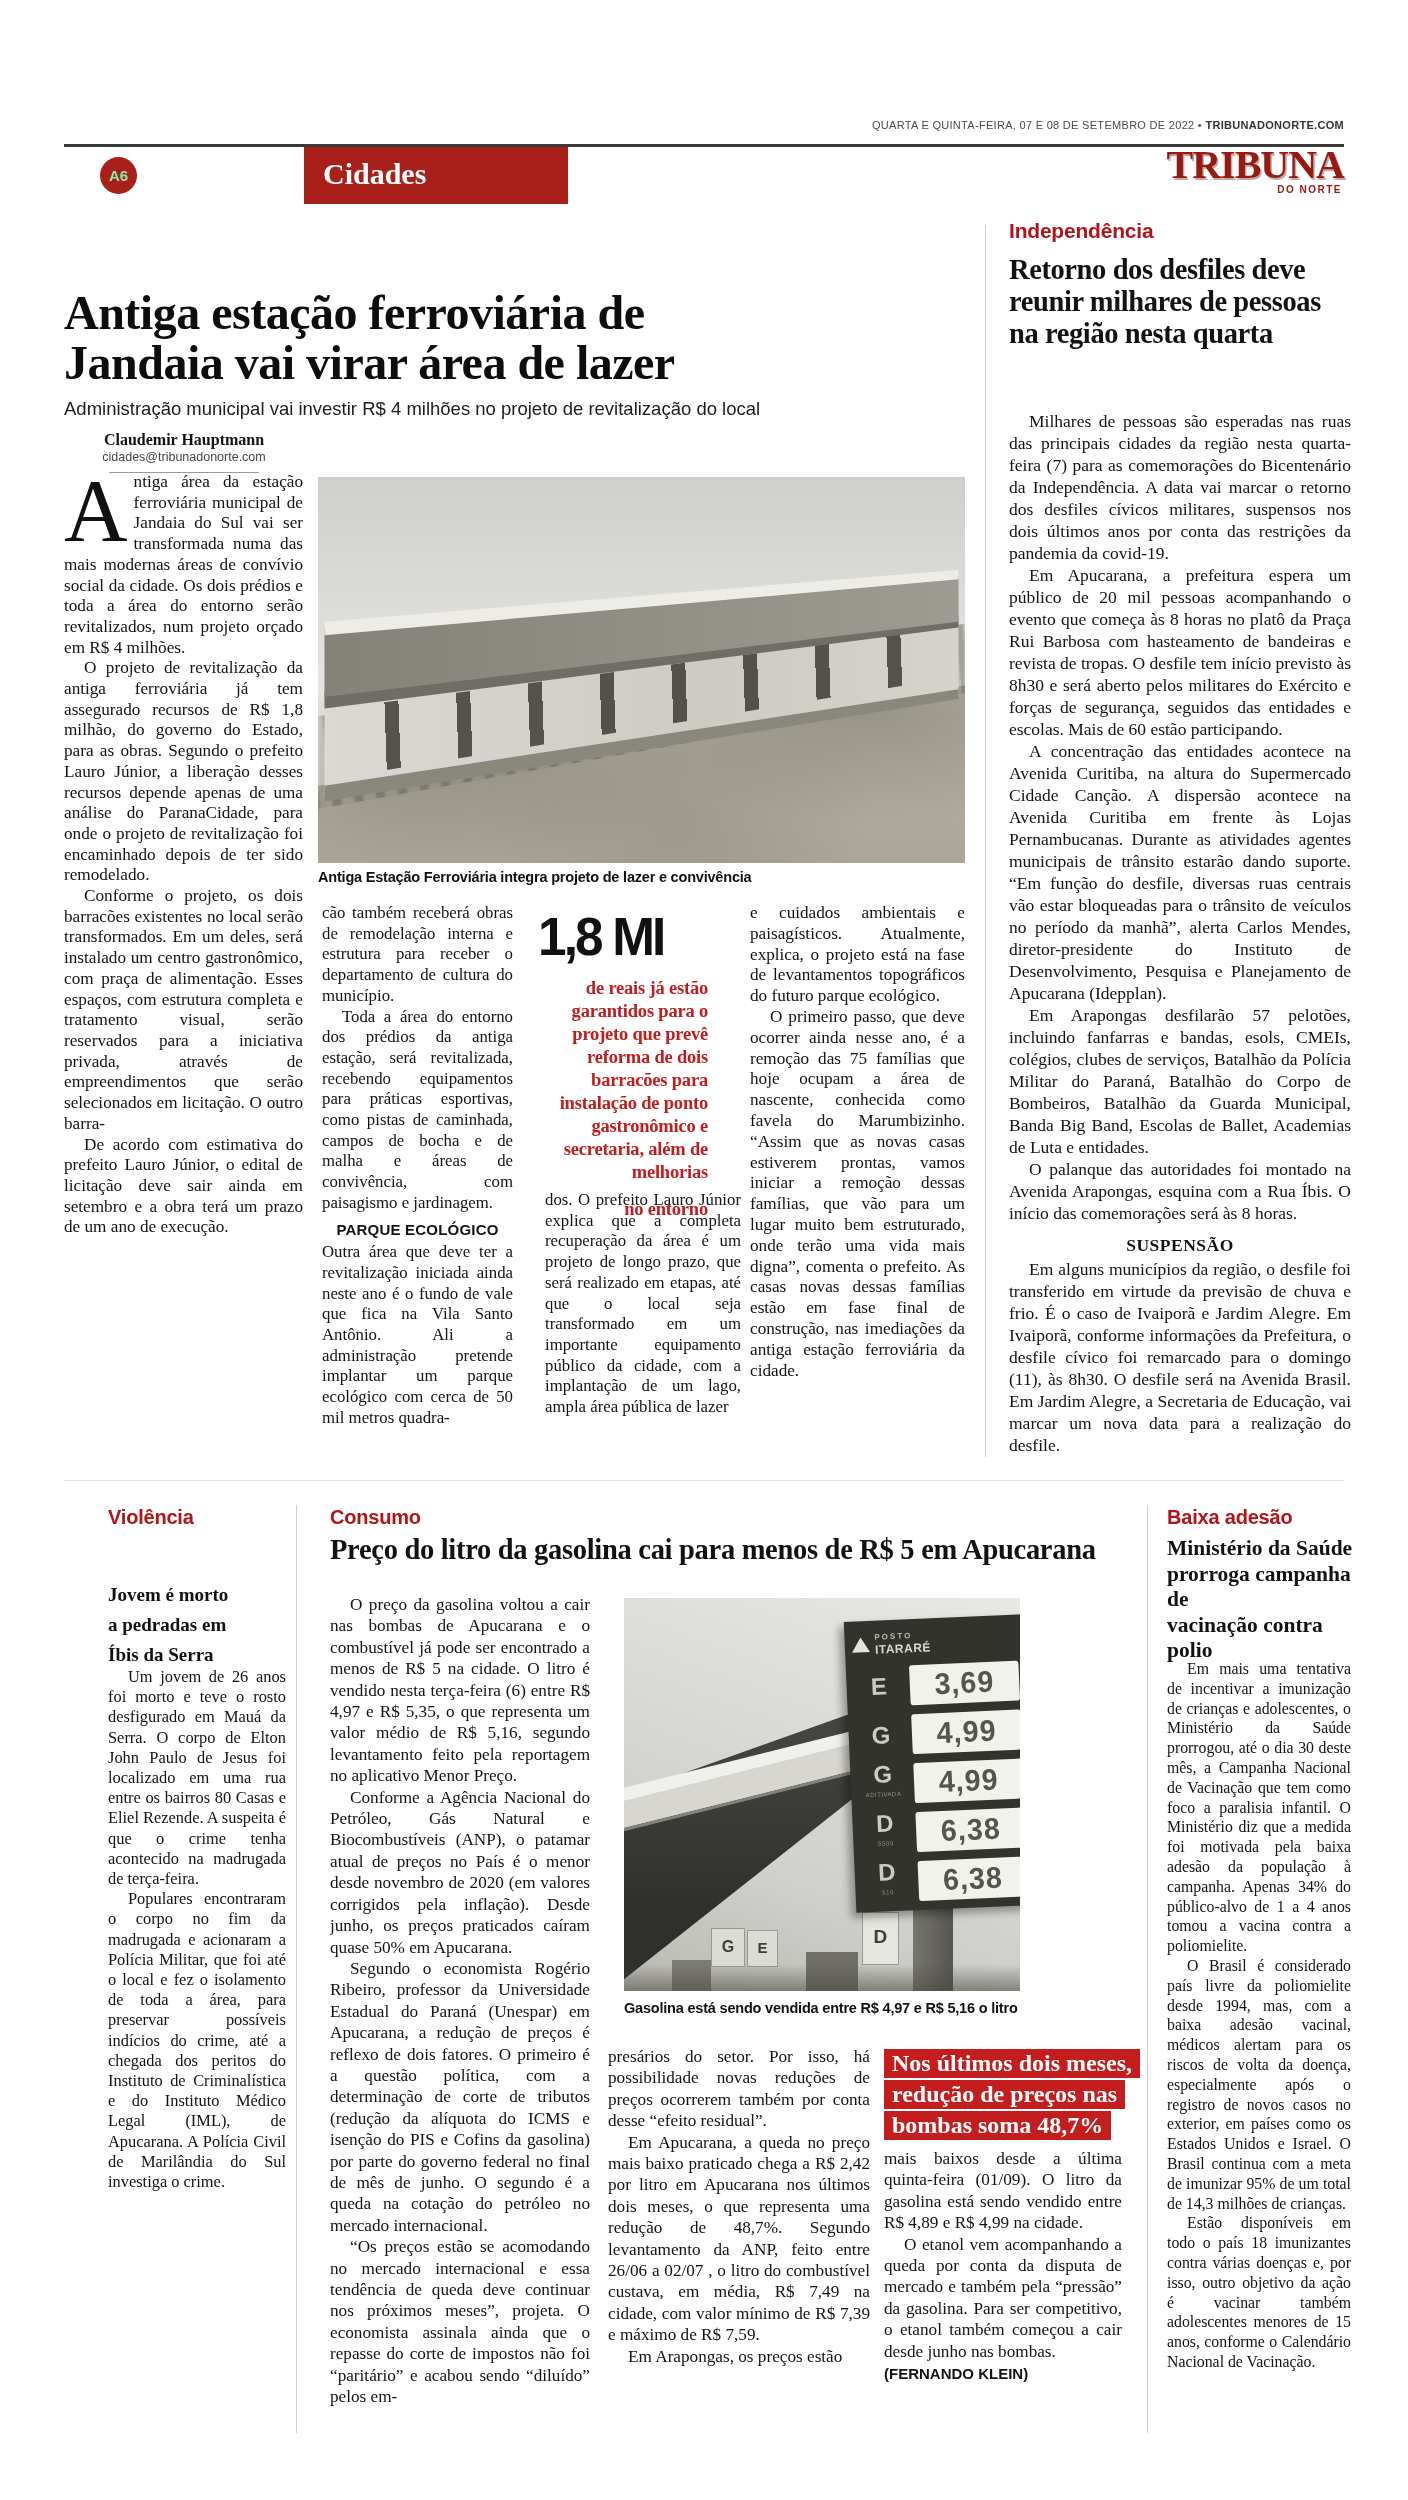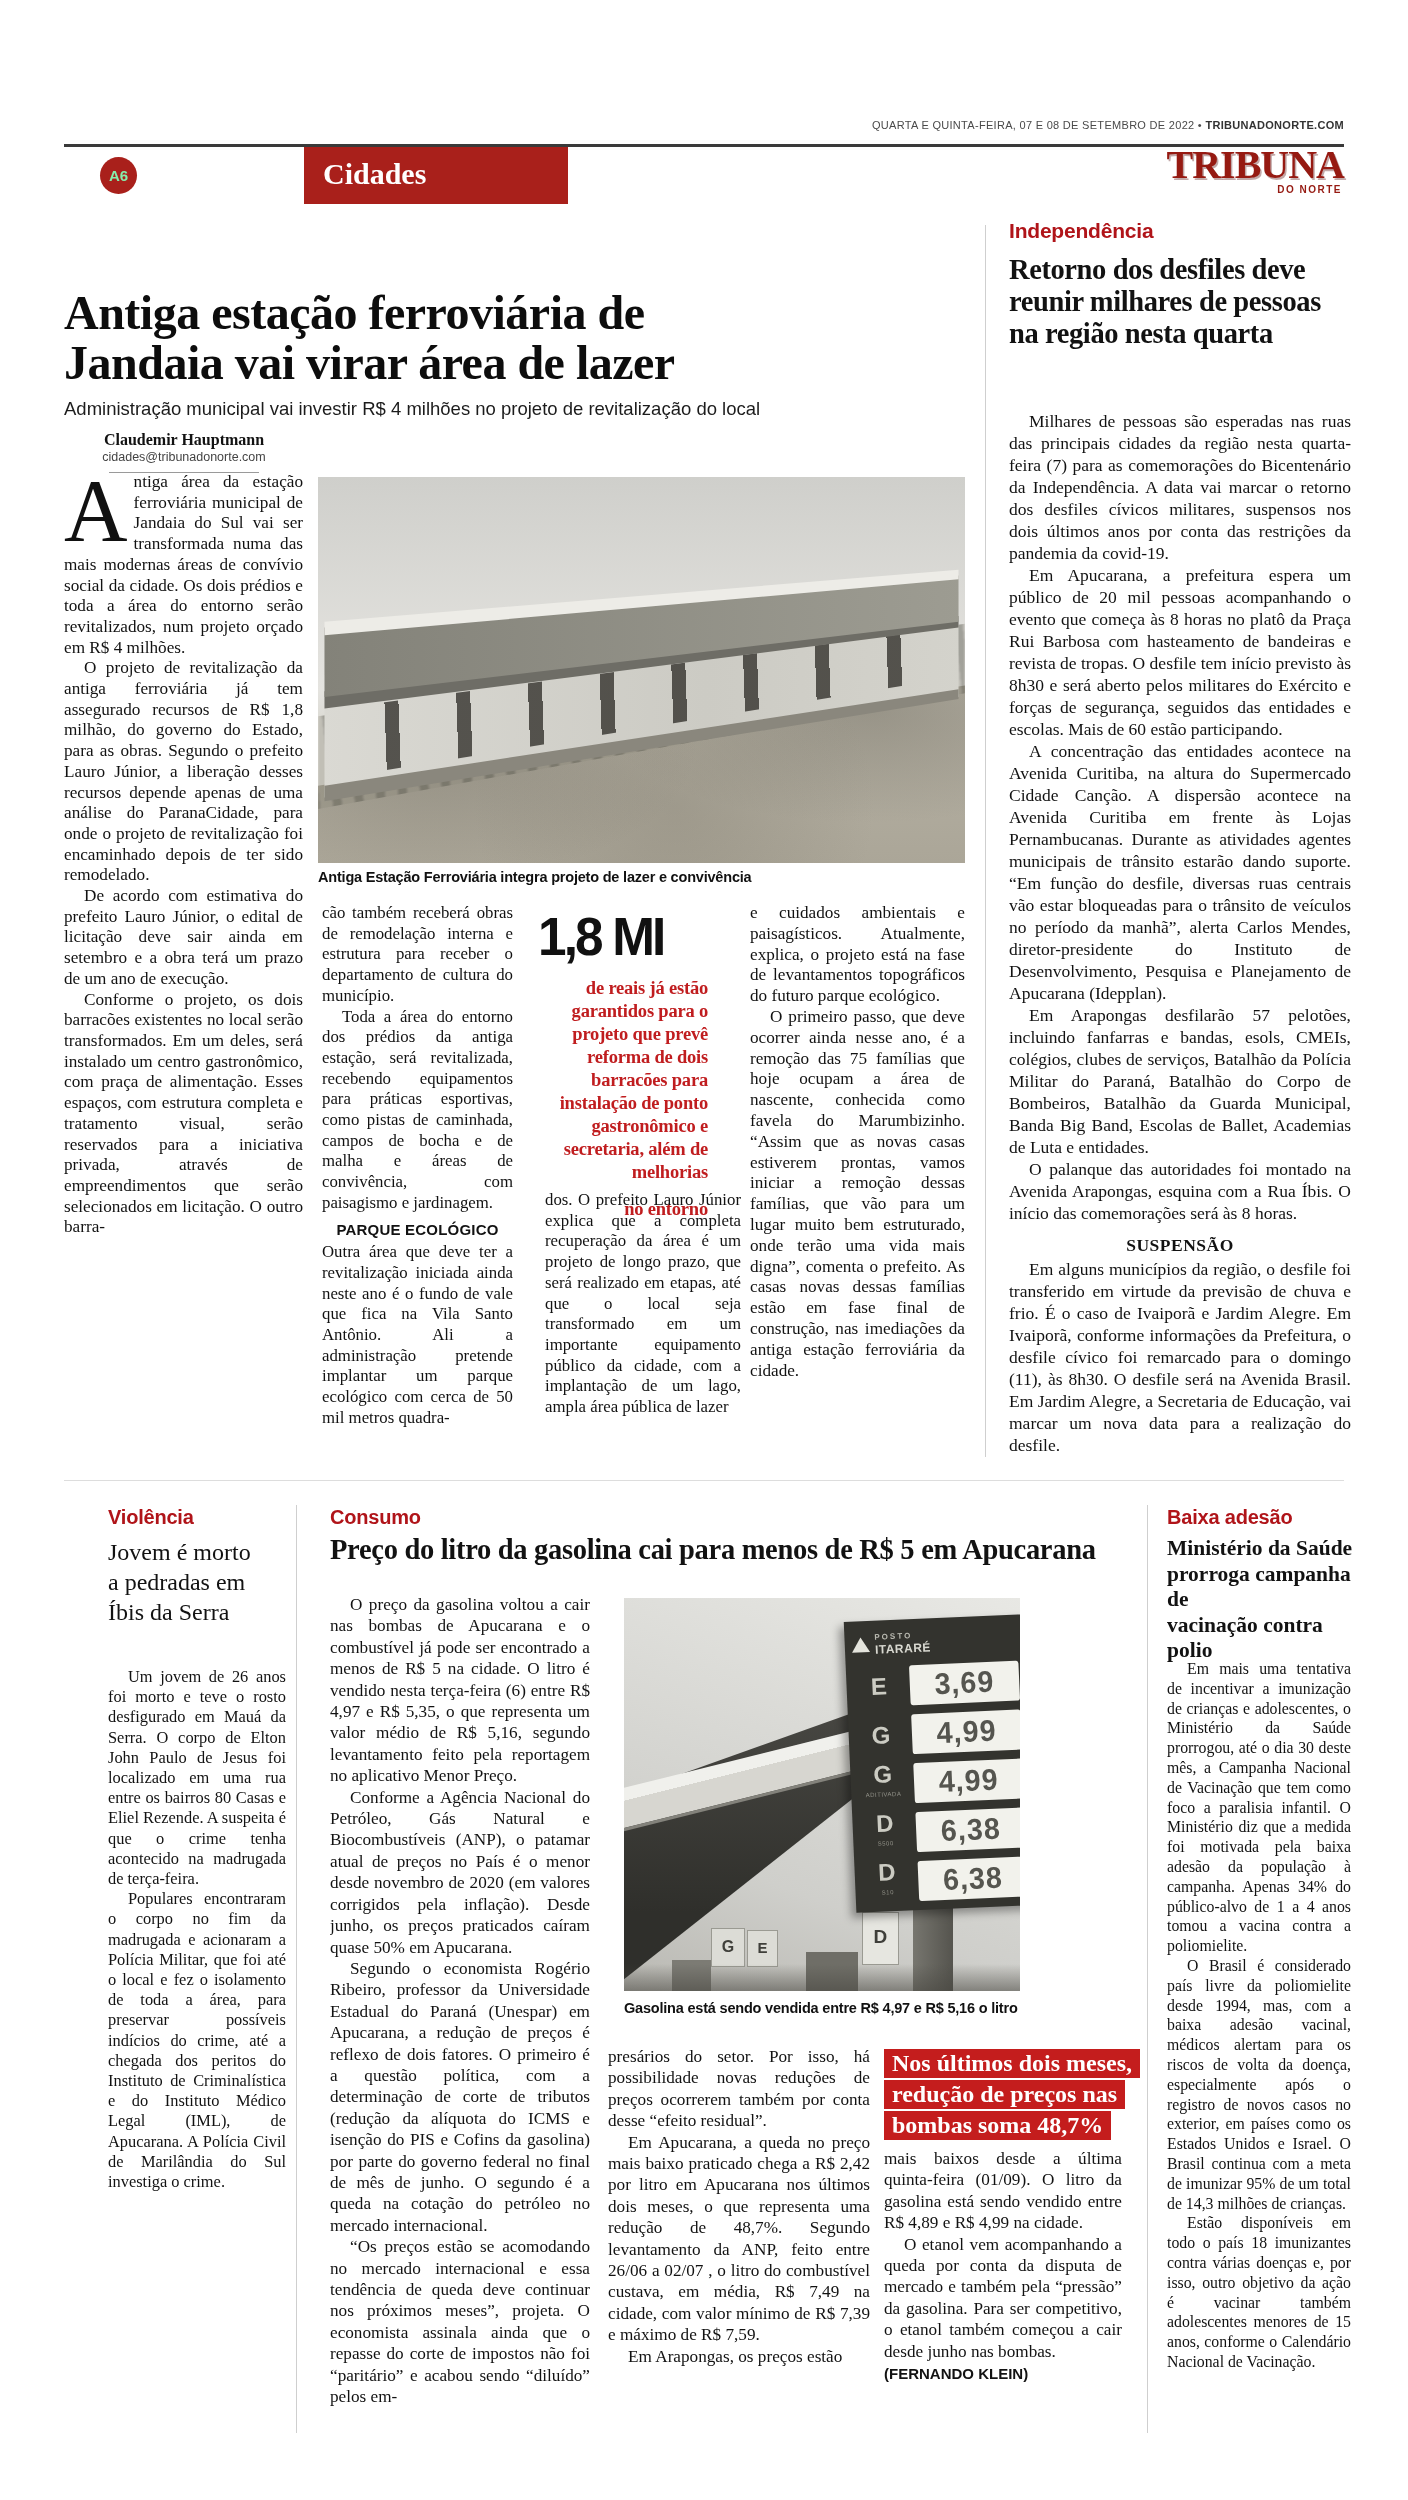--- a/index.html
+++ b/index.html
@@ -64,21 +64,21 @@
 
   
   .vrule{width:1px;background:#cfcfcf;}
   .sb-kicker{left:1009px;top:219px;font-size:21px;}
   .sb-headline{left:1009px;top:254px;width:352px;font-weight:bold;font-size:28.5px;line-height:32px;
                letter-spacing:-.4px;}
   .sb-body{left:1009px;top:410px;width:342px;height:1050px;font-size:17.5px;line-height:22px;}
 
   
   .v-kicker{left:108px;top:1506px;}
-  .v-headline{left:108px;top:1537px;width:185px;font-weight:normal;font-size:24px;line-height:30px;}
+  .v-headline{left:108px;top:1580px;width:185px;font-weight:bold;font-size:19px;line-height:30px;}
   .v-body{left:108px;top:1667px;width:178px;height:764px;font-size:16.4px;line-height:20.2px;}
 
   .c-kicker{left:330px;top:1506px;}
   .c-headline{left:330px;top:1534px;width:800px;font-weight:bold;font-size:28.5px;line-height:32px;
               letter-spacing:-.3px;}
   .c-col1{left:330px;top:1594px;width:260px;height:880px;font-size:17.2px;line-height:21.4px;}
   .c-col2{left:608px;top:2046px;width:262px;height:425px;font-size:17.2px;line-height:21.4px;}
   .c-col3{left:884px;top:2148px;width:238px;height:290px;font-size:17.2px;line-height:21.4px;}
   .credit{font-family:"Liberation Sans",sans-serif;font-weight:bold;font-size:15px;text-indent:0;
           margin-top:1px;}
@@ -186,22 +186,22 @@
   <div class="abs byline">
     <div class="byline-author">Claudemir Hauptmann</div>
     <div class="byline-email">cidades@tribunadonorte.com</div>
     <div class="byline-rule"></div>
   </div>
 
   <div class="abs bcol col-a">
     <p class="noind"><span class="dropcap">A</span><span>ntiga área da estação ferroviária municipal de Jandaia do Sul vai ser transformada numa das mais modernas áreas de convívio social da cidade. Os dois prédios e toda a área do entorno serão revitalizados, num projeto orçado em R$ 4 milhões.</span></p>
     <div class="plist">
         <p>O projeto de revitalização da antiga ferroviária já tem assegurado recursos de R$ 1,8 milhão, do governo do Estado, para as obras. Segundo o prefeito Lauro Júnior, a liberação desses recursos depende apenas de uma análise do ParanaCidade, para onde o projeto de revitalização foi encaminhado depois de ter sido remodelado.</p>
+        <p>Conforme o projeto, os dois barracões existentes no local serão transformados. Em um deles, será instalado um centro gastronômico, com praça de alimentação. Esses espaços, com estrutura completa e tratamento visual, serão reservados para a iniciativa privada, através de empreendimentos que serão selecionados em licitação. O outro barra-</p>
         <p>De acordo com estimativa do prefeito Lauro Júnior, o edital de licitação deve sair ainda em setembro e a obra terá um prazo de um ano de execução.</p>
-        <p>Conforme o projeto, os dois barracões existentes no local serão transformados. Em um deles, será instalado um centro gastronômico, com praça de alimentação. Esses espaços, com estrutura completa e tratamento visual, serão reservados para a iniciativa privada, através de empreendimentos que serão selecionados em licitação. O outro barra-</p>
       </div>
   </div>
 
   <div class="abs photo photo-station">
     <div class="st-ground"></div>
     <div class="st-scrub"></div>
     <div class="st-wall"></div>
     <div class="st-doors"></div>
     <div class="st-base"></div>
     <div class="st-eave"></div>

